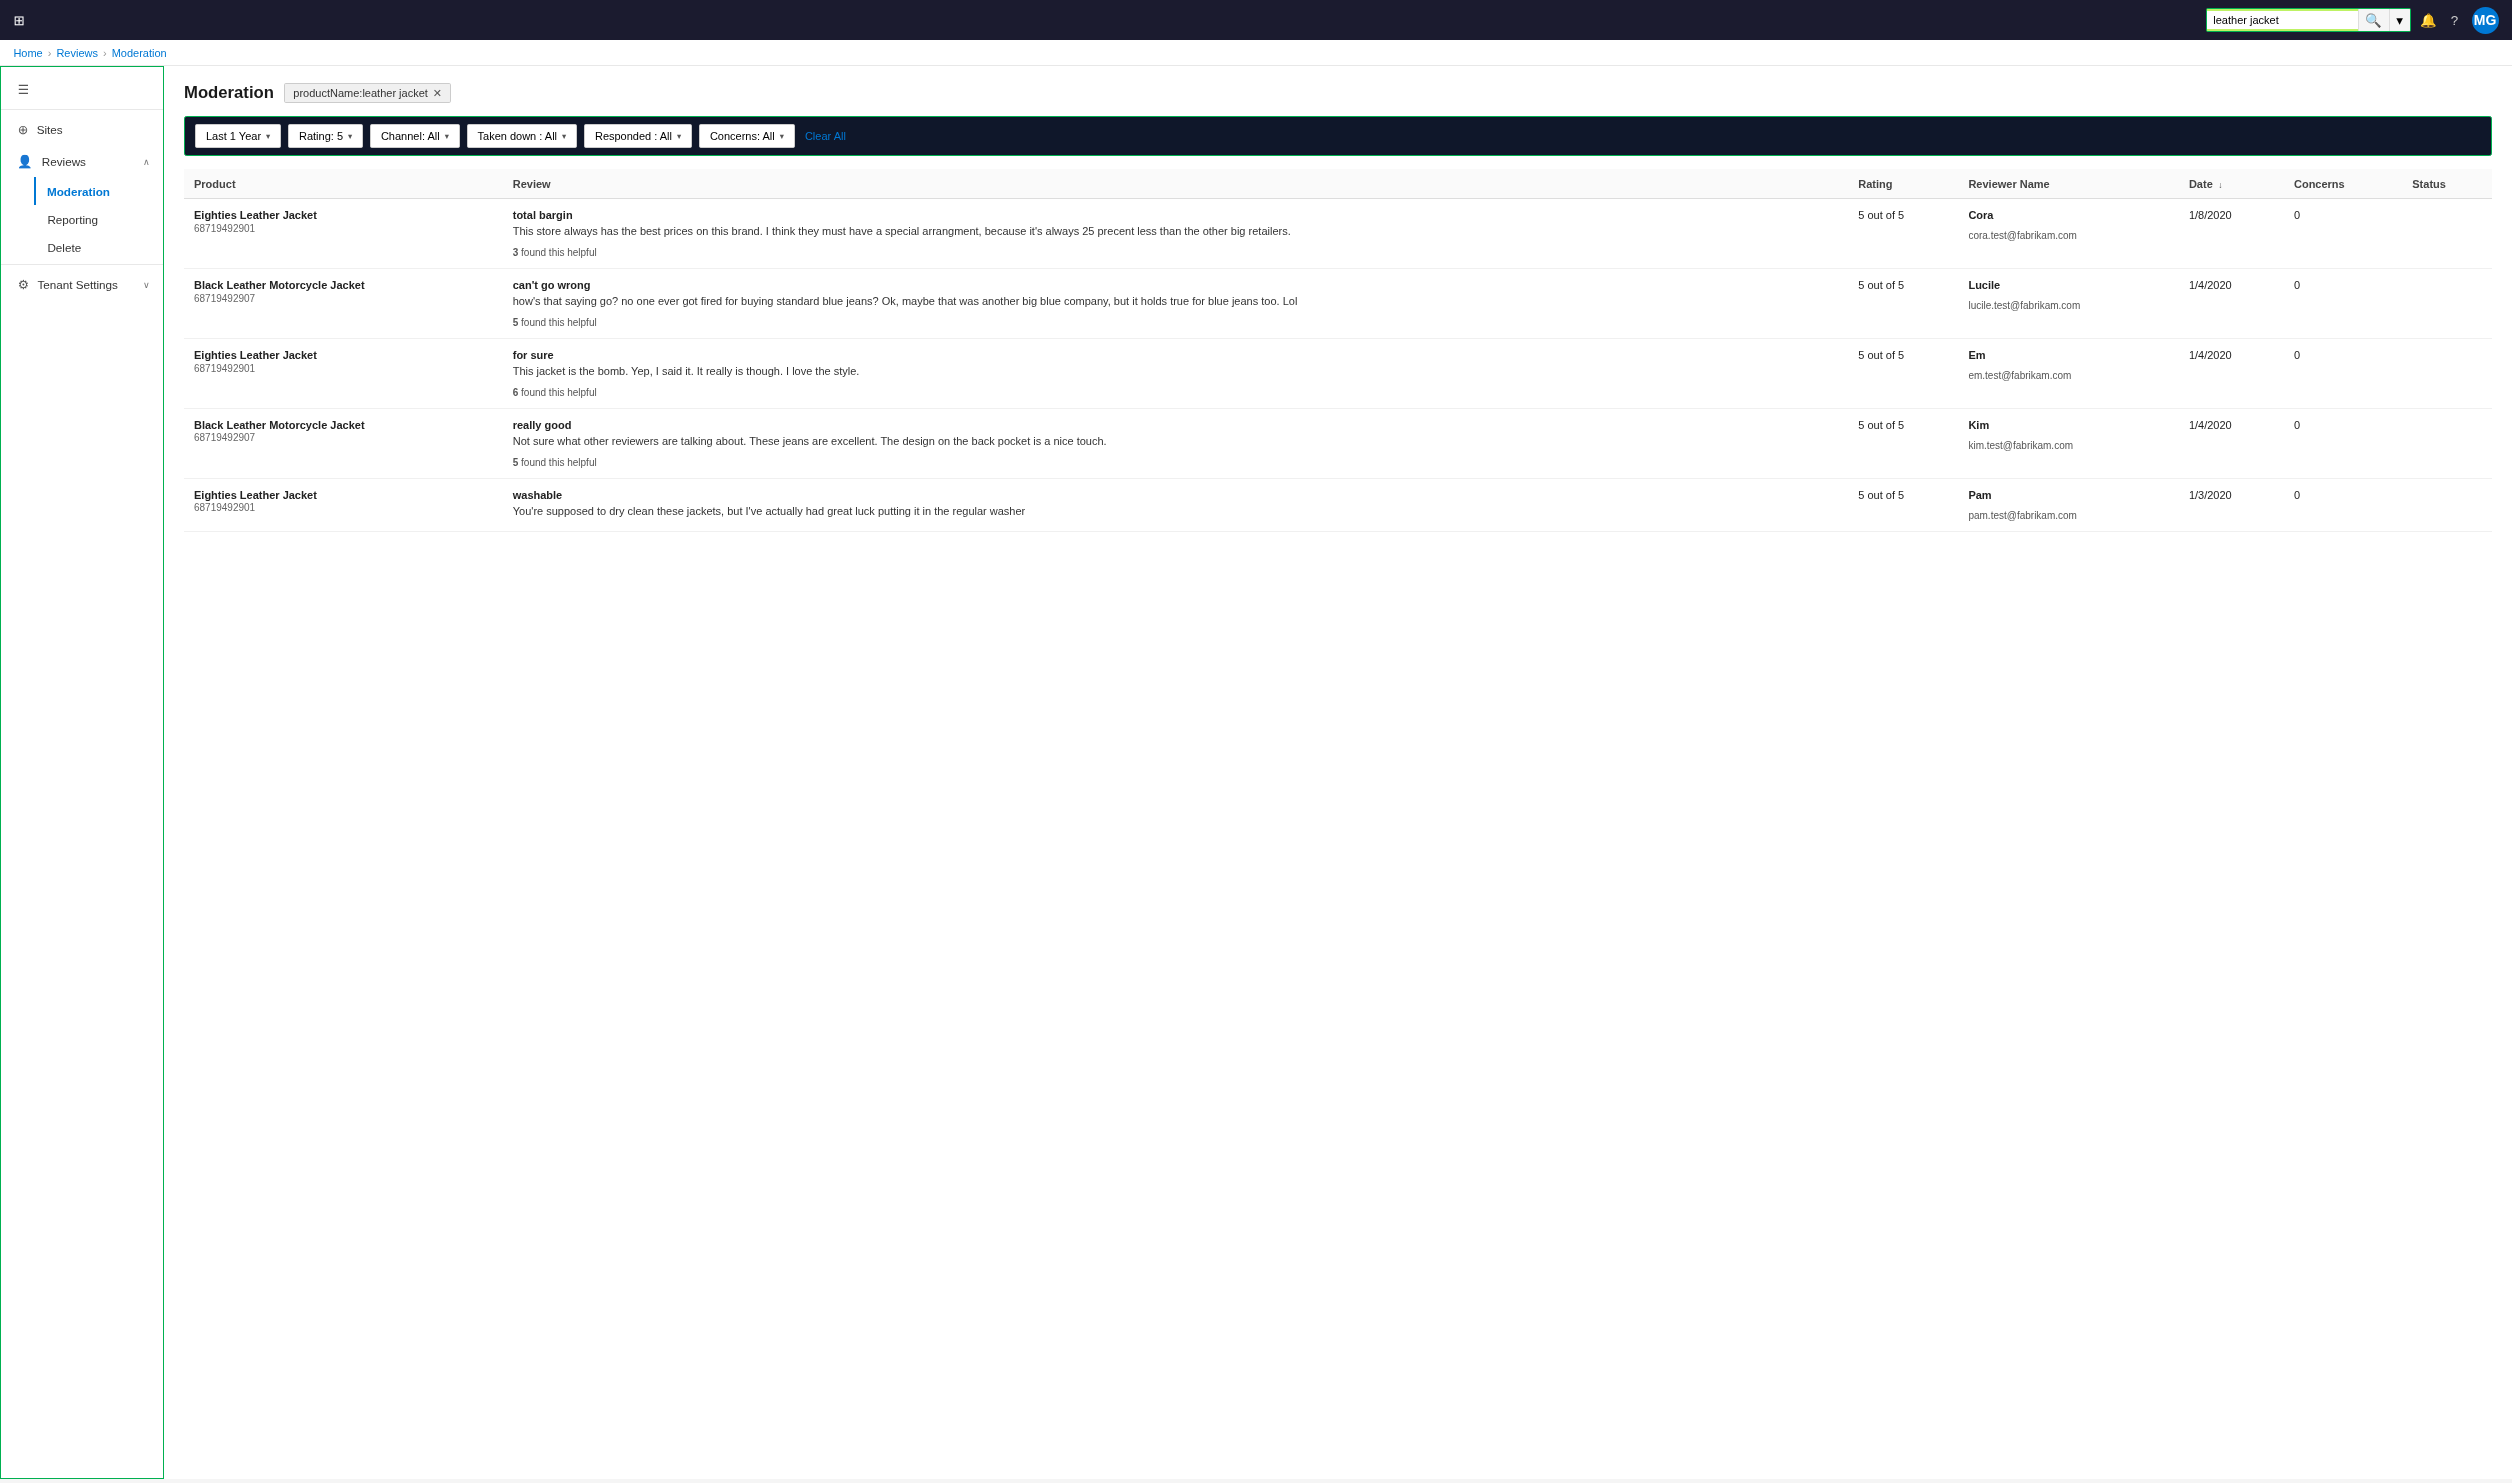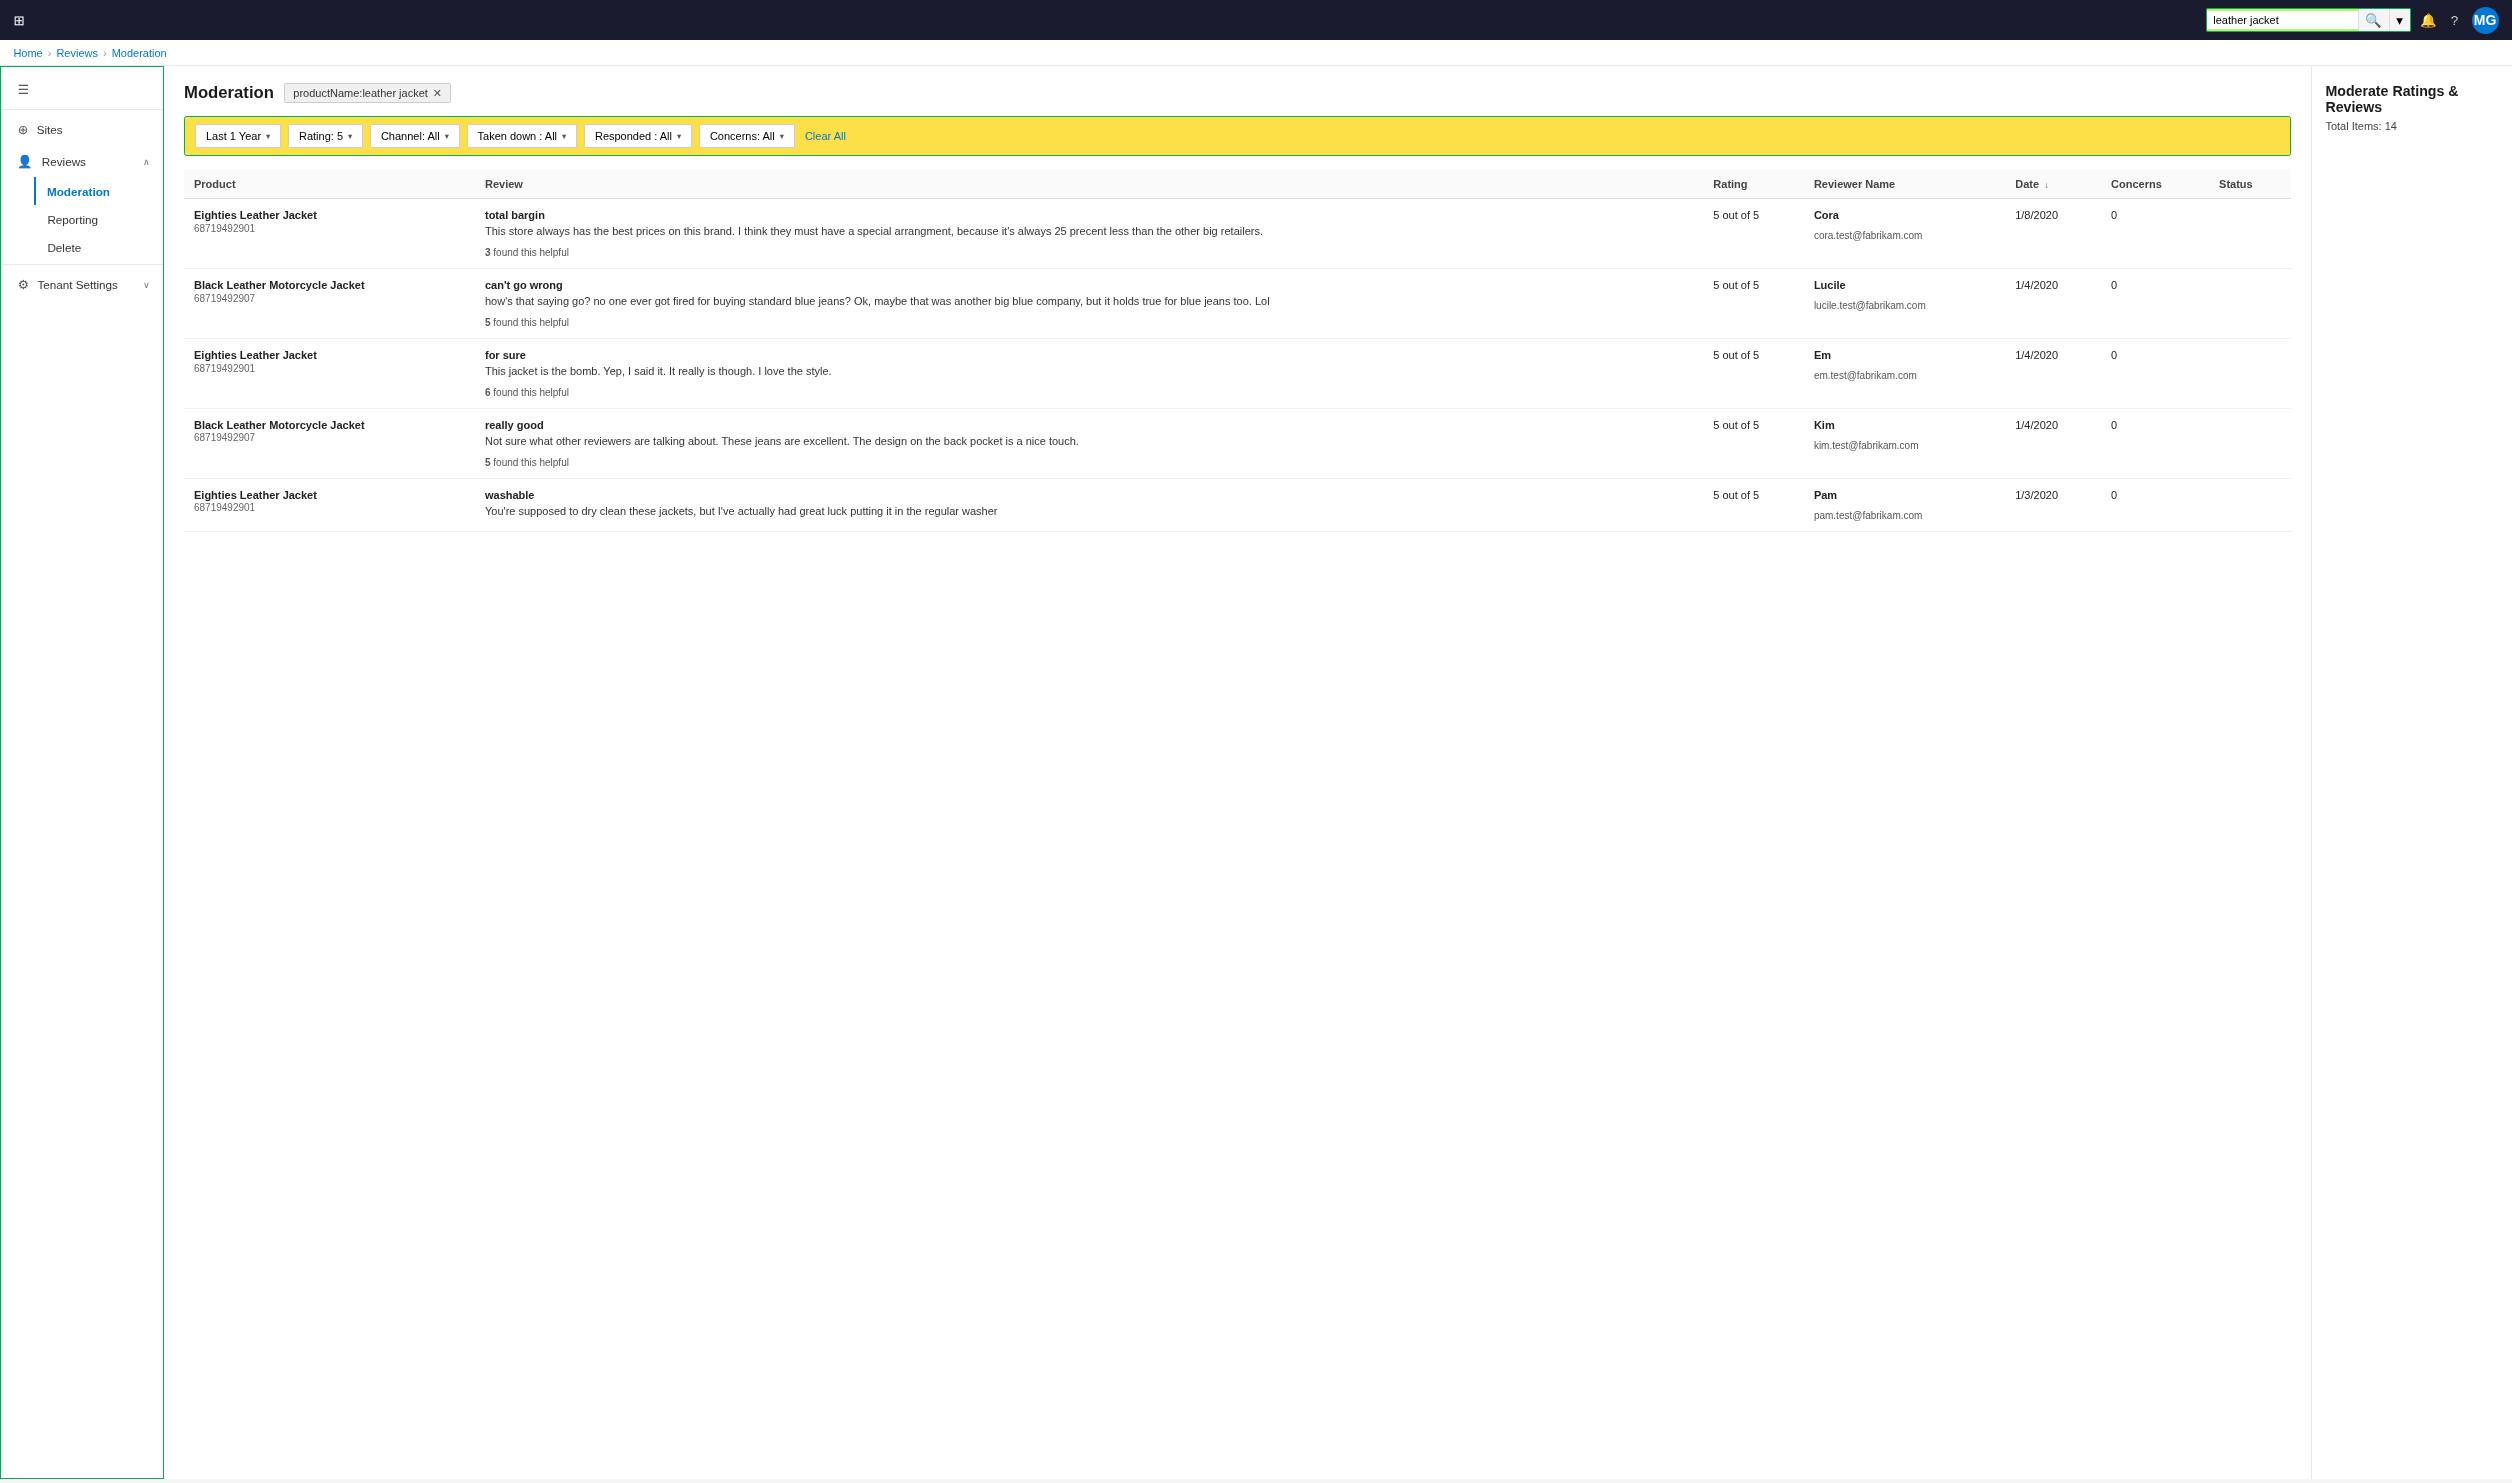--- a/index.html
+++ b/index.html
@@ -130,21 +130,21 @@
     .filter-tag .close { cursor: pointer; color: #555; }
 
     
     .filters-bar {
       display: flex; align-items: center; gap: 6.7px;
       flex-wrap: wrap;
       margin-bottom: 0;
       border: 1.7px solid #00b050;
       border-radius: 2.5px;
       padding: 6.7px 10px;
-      background: #fde047;
+      background: #0f172a;
       margin-bottom: 13.4px;
     }
     .filter-btn {
       border: 0.8px solid #ccc;
       background: #fff;
       padding: 5px 10px;
       border-radius: 1.7px;
       cursor: pointer;
       font-size: 11px;
       display: flex; align-items: center; gap: 5px;
@@ -410,19 +410,15 @@
       </td>
       <td>1/3/2020</td>
       <td>0</td>
       <td></td>
     </tr>
           </tbody>
       </table>
     </div>
   </div>
 
-  <div class="right-panel">
-    <div class="right-panel-title">Moderate Ratings &amp; Reviews</div>
-    <div class="right-panel-count">Total Items: 14</div>
-  </div>
 
 </div>
 
 
 </body></html>

